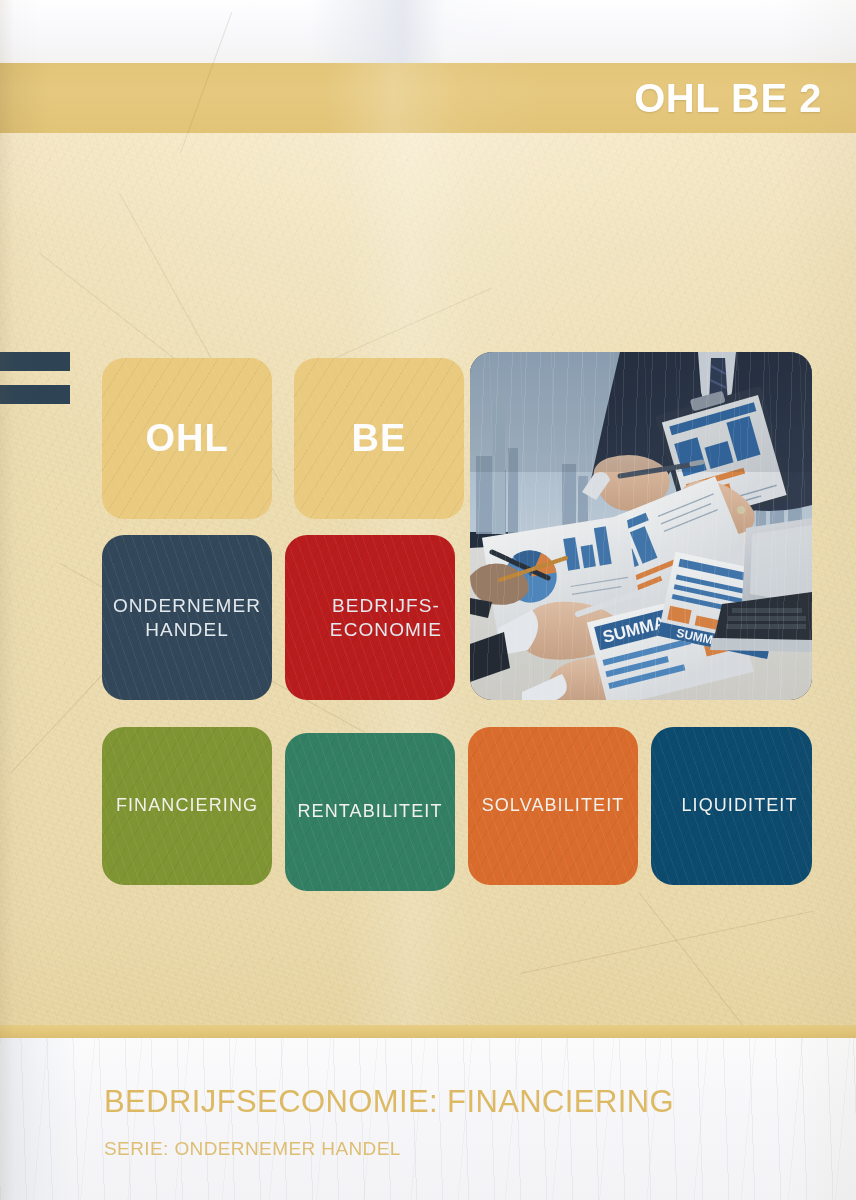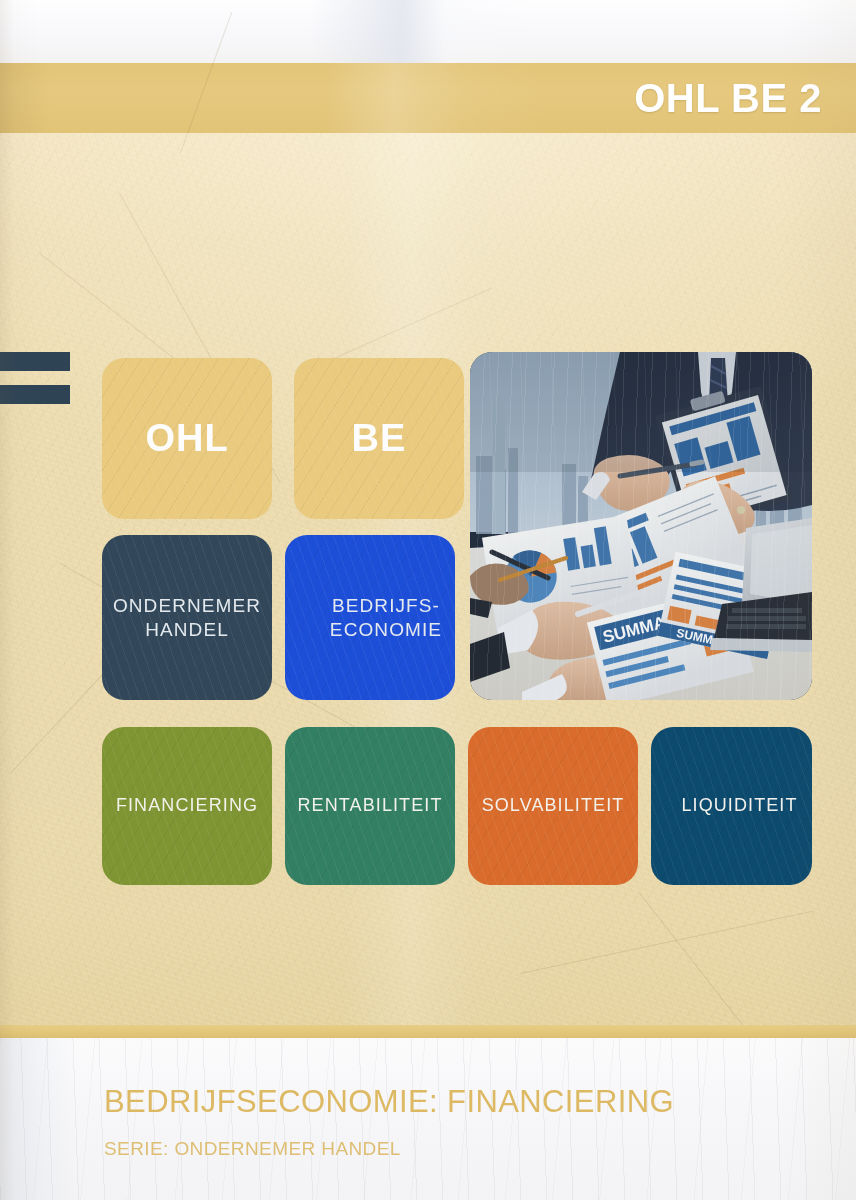--- a/index.html
+++ b/index.html
@@ -247,29 +247,29 @@
     <span class="tile-label">OHL</span>
   </div>
   <div class="tile brand b2" style="background: rgb(233, 202, 126);">
     <span class="tile-label">BE</span>
   </div>
 
   <div class="tile slate s1" style="background: rgb(50, 72, 90); text-align: center;">
     <span class="tile-label">ONDERNEMER
 HANDEL</span>
   </div>
-  <div class="tile slate s2" style="background: #1d4ed8; padding-left: 32px;">
+  <div class="tile slate s2" style="background: #b91c1c; padding-left: 32px;">
     <span class="tile-label">BEDRIJFS-
 ECONOMIE</span>
   </div>
 
   <div class="tile ratio r1" style="background: rgb(127, 148, 51);">
     <span class="tile-label">FINANCIERING</span>
   </div>
-  <div class="tile ratio r2" style="background: rgb(51, 127, 99);">
+  <div class="tile ratio r2" style="background: rgb(51, 127, 99); margin-top: 6px;">
     <span class="tile-label">RENTABILITEIT</span>
   </div>
   <div class="tile ratio r3" style="background: rgb(217, 108, 44);">
     <span class="tile-label">SOLVABILITEIT</span>
   </div>
   <div class="tile ratio r4" style="background: #0c4a6e; padding-left: 16px;">
     <span class="tile-label">LIQUIDITEIT</span>
   </div>
 
   <div class="photo">

